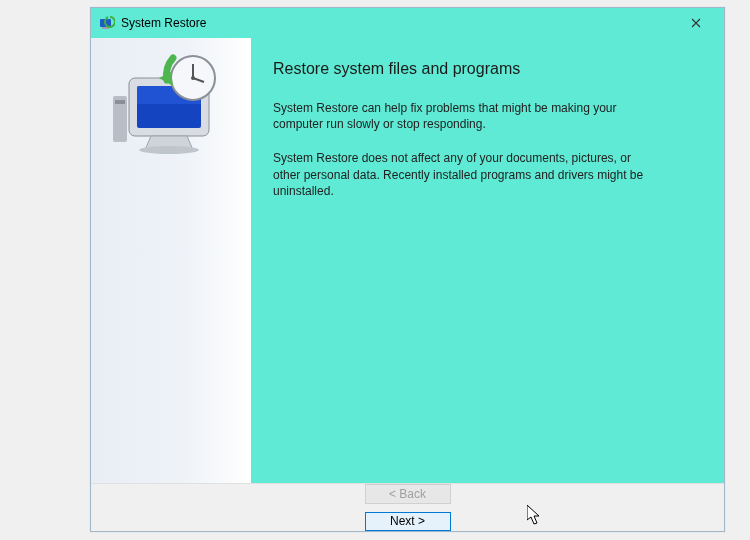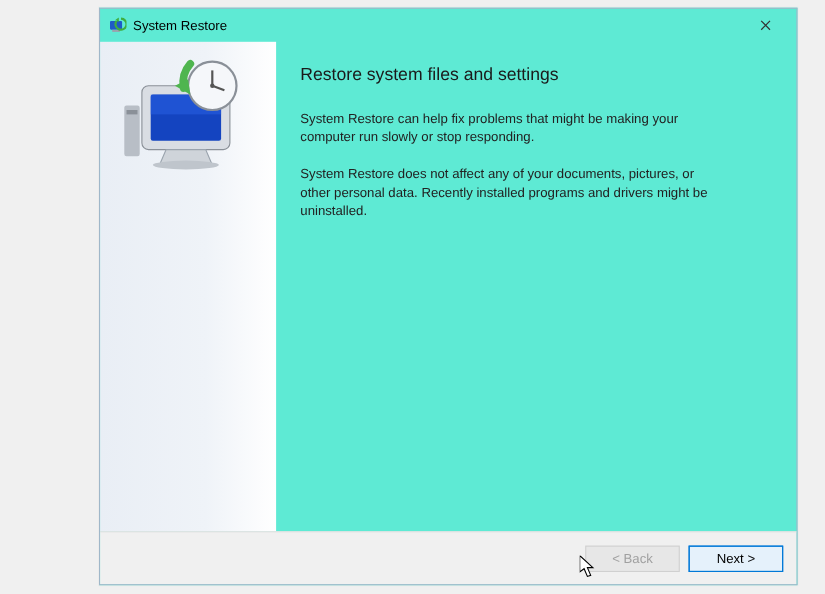--- a/index.html
+++ b/index.html
@@ -83,20 +83,21 @@
     }
     .footer {
       height: 48px;
       background: #f0f0f0;
       border-top: 1px solid #e0e0e0;
       display: flex;
       align-items: center;
       justify-content: flex-end;
       padding: 0 12px;
       gap: 8px;
+      flex-direction: column;
     }
     .btn {
       min-width: 86px;
       height: 24px;
       font-size: 12px;
       background: #e1e1e1;
       border: 1px solid #adadad;
       color: #333;
       cursor: pointer;
       display: inline-flex;
@@ -167,21 +168,21 @@
           <circle cx="82" cy="28" r="2" fill="#555"></circle>
           <line x1="82" y1="28" x2="82" y2="14" stroke="#555" stroke-width="2"></line>
           <line x1="82" y1="28" x2="93" y2="32" stroke="#555" stroke-width="2"></line>
 
           <path d="M62 8 A 26 26 0 0 0 56 30" fill="none" stroke="#4fb54f" stroke-width="7" stroke-linecap="round"></path>
           <polygon points="48,28 62,36 60,22" fill="#4fb54f"></polygon>
         </svg>
       </div>
     </div>
     <div class="main">
-      <div class="heading">Restore system files and settings</div>
+      <div class="heading">Restore system files and programs</div>
       <p class="para">System Restore can help fix problems that might be making your computer run slowly or stop responding.</p>
       <p class="para">System Restore does not affect any of your documents, pictures, or other personal data. Recently installed programs and drivers might be uninstalled.</p>
     </div>
   </div>
 
   <div class="footer">
     <button class="btn disabled">&lt; Back</button>
     <button class="btn primary">Next &gt;</button>
   </div>
 

